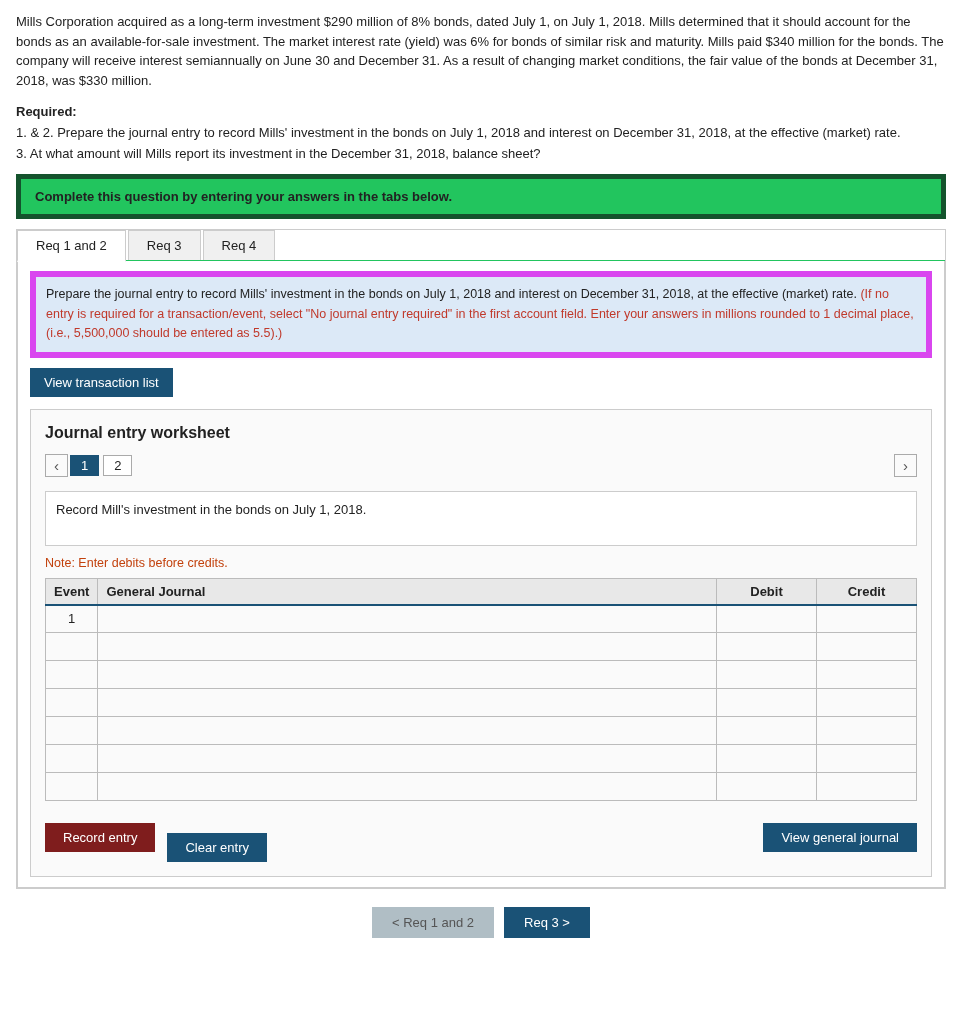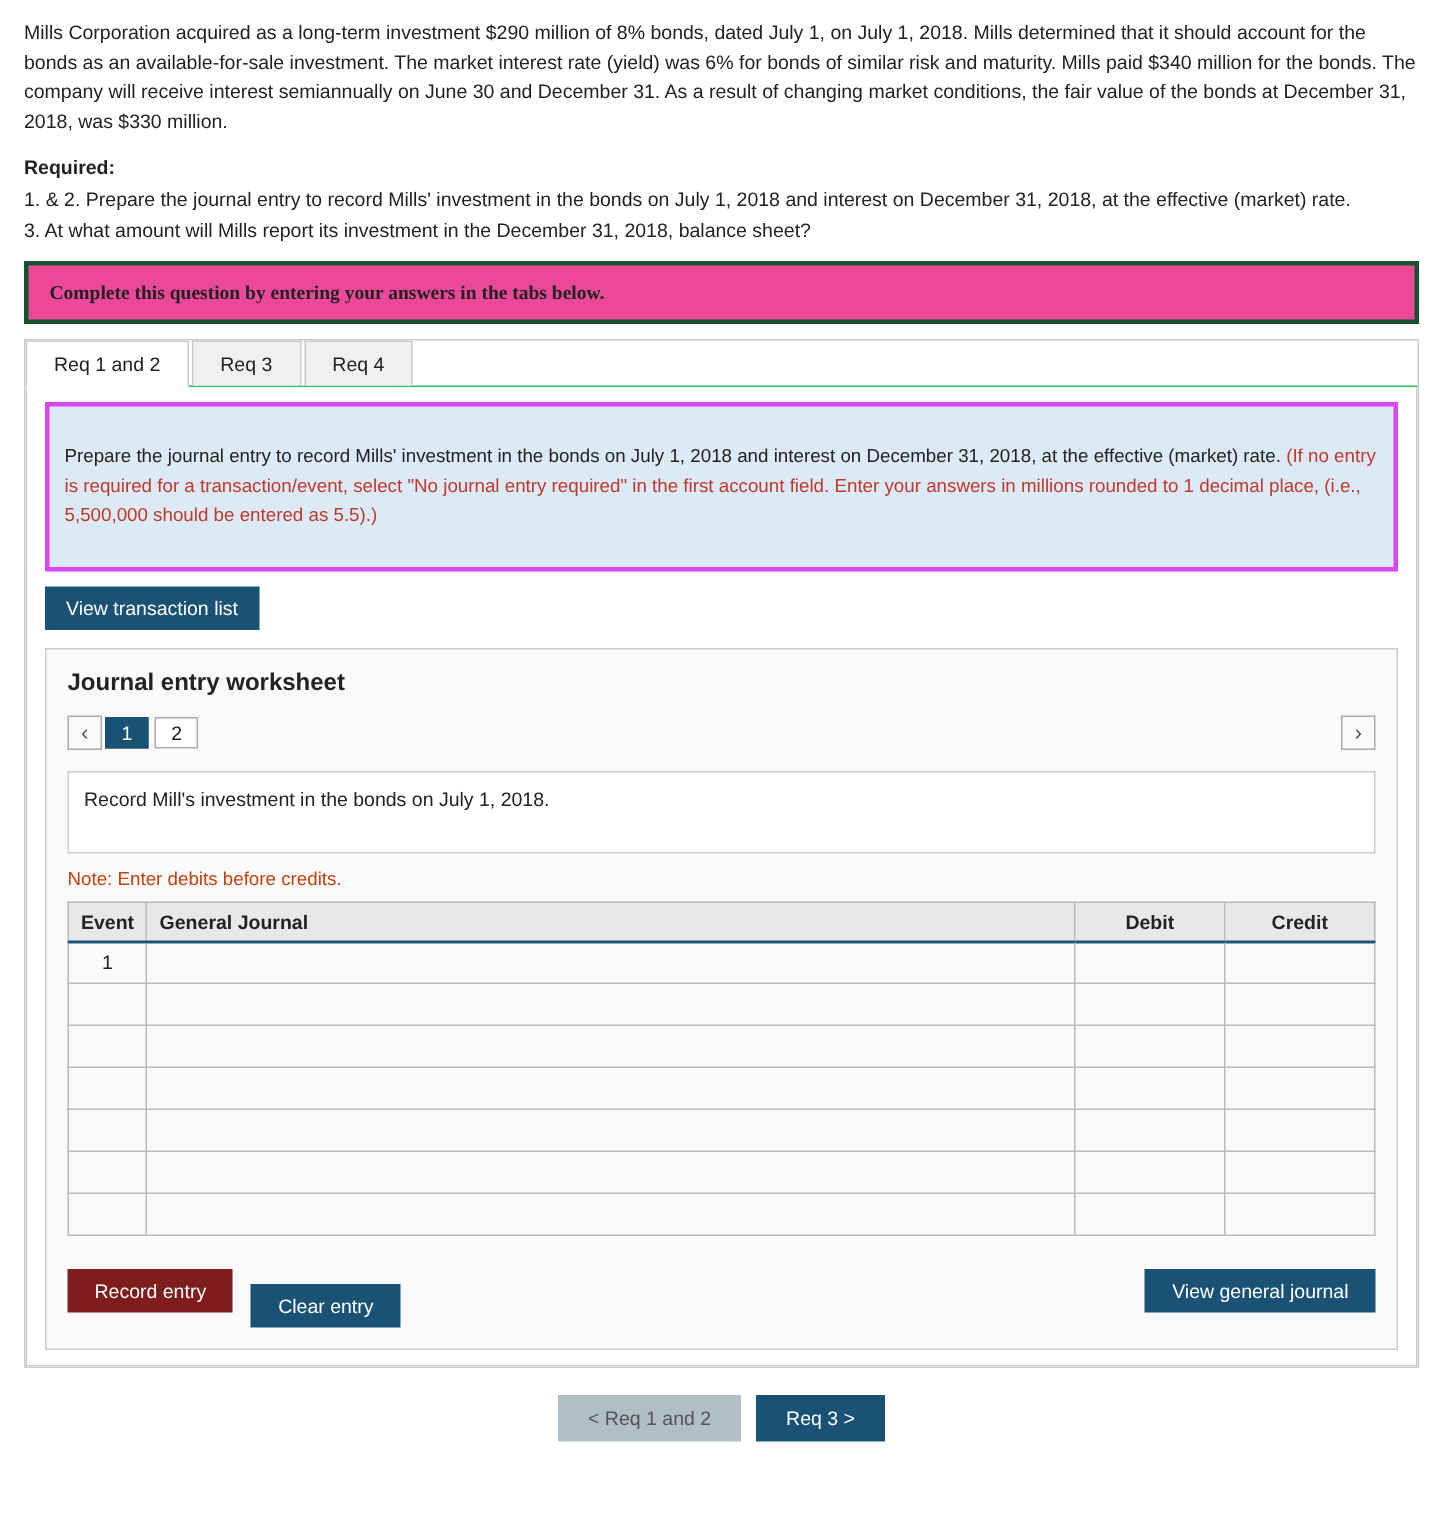--- a/index.html
+++ b/index.html
@@ -15,26 +15,25 @@
       margin-bottom: 12px;
       line-height: 1.5;
     }
     .required-section {
       margin-bottom: 10px;
     }
     .required-section p {
       line-height: 1.6;
     }
     .complete-banner {
-      background: #ec4899;
-      border: 3px solid #14532d;
+      background: #22c55e;
+      border: 5px solid #14532d;
       padding: 10px 14px;
       font-weight: bold;
       margin-bottom: 10px;
-      font-family: Liberation Serif, serif;
     }
     .tabs-container {
       border: 1px solid #ccc;
       margin-bottom: 0;
     }
     .tabs-header {
       display: flex;
       border-bottom: 1px solid #22c55e;
     }
     .tab {
@@ -53,22 +52,22 @@
       font-weight: normal;
     }
     .tab-content {
       padding: 10px 12px;
       background: #fff;
       border: 1px solid #ccc;
       border-top: none;
     }
     .instruction-box {
       background: #dce9f7;
-      border: 3px solid #d946ef;
-      padding: 24px 10px;
+      border: 6px solid #d946ef;
+      padding: 8px 10px;
       margin-bottom: 10px;
       line-height: 1.55;
       font-size: 12.5px;
     }
     .instruction-box .red-text {
       color: #c0392b;
     }
     .view-transaction-btn {
       background: #1a5276;
       color: #fff;

